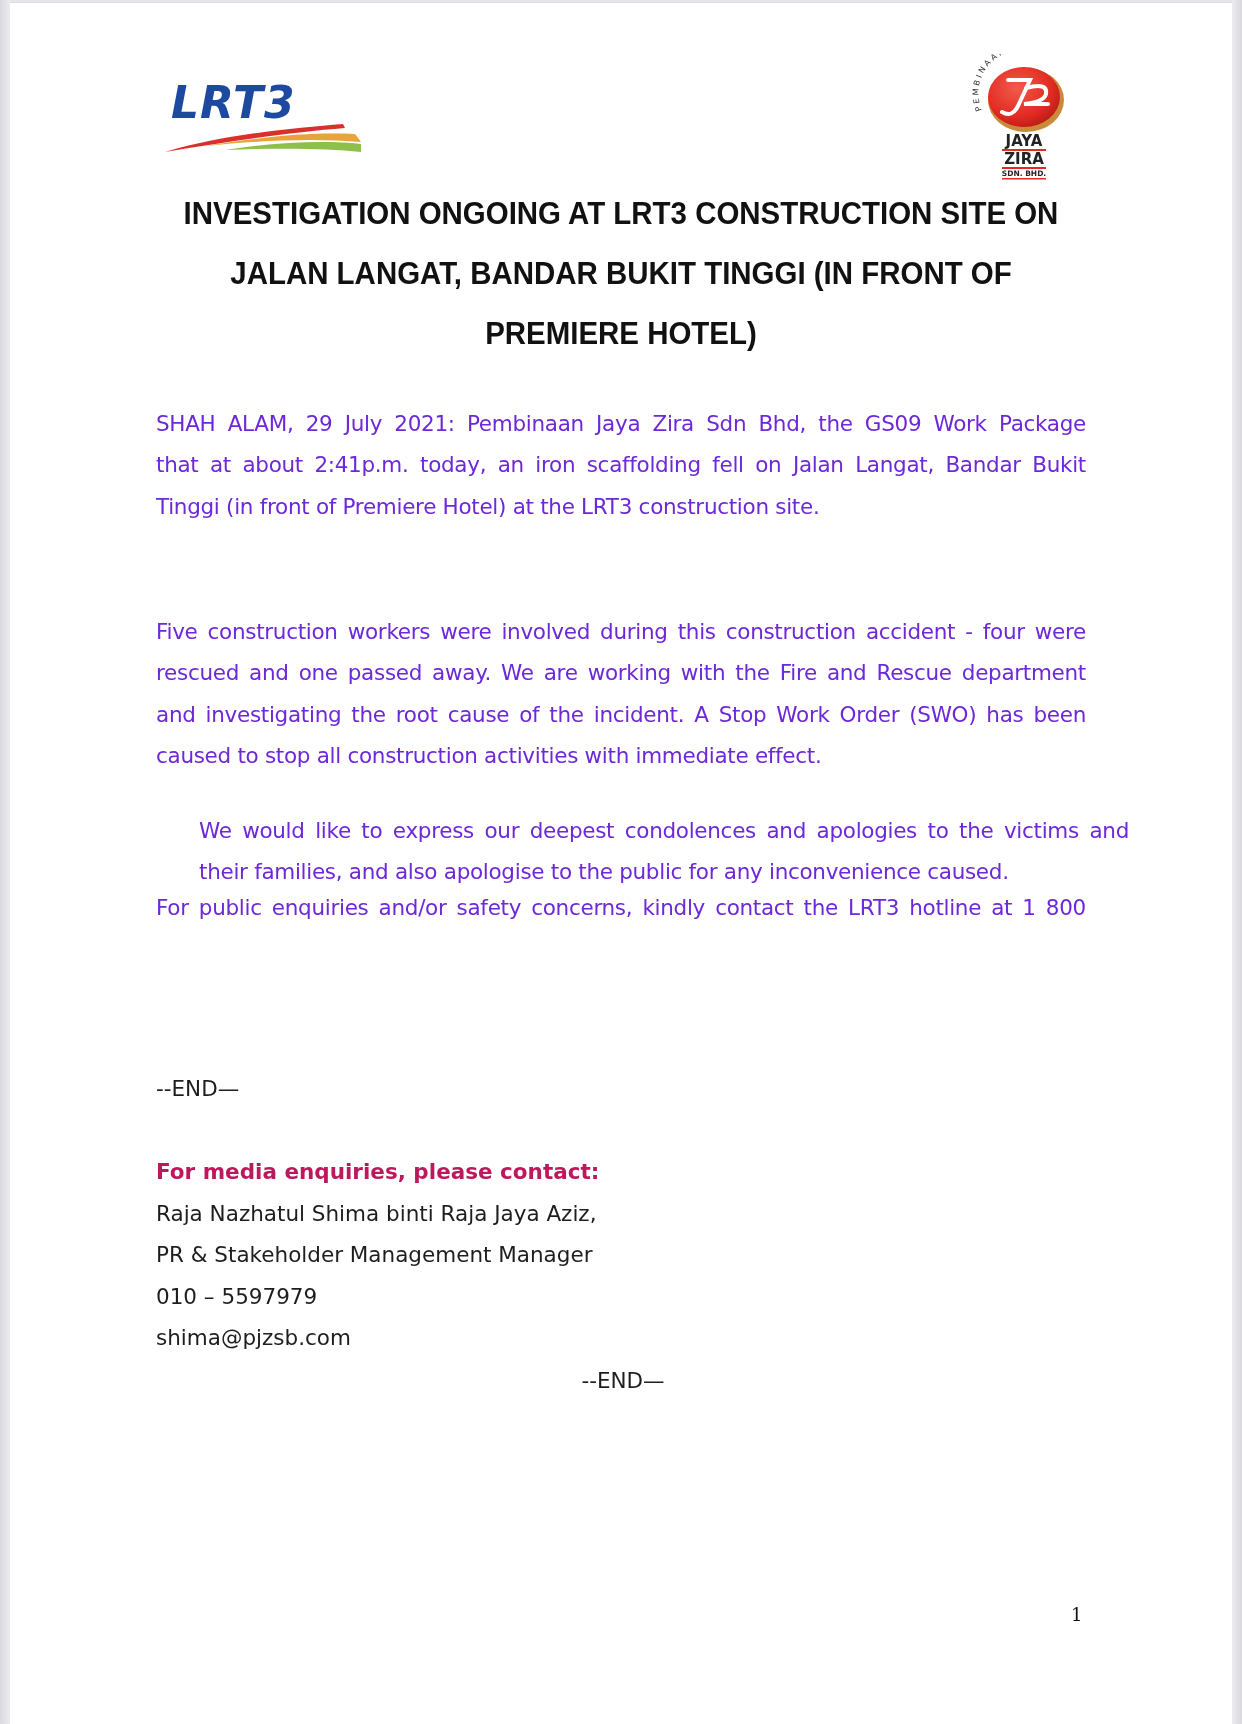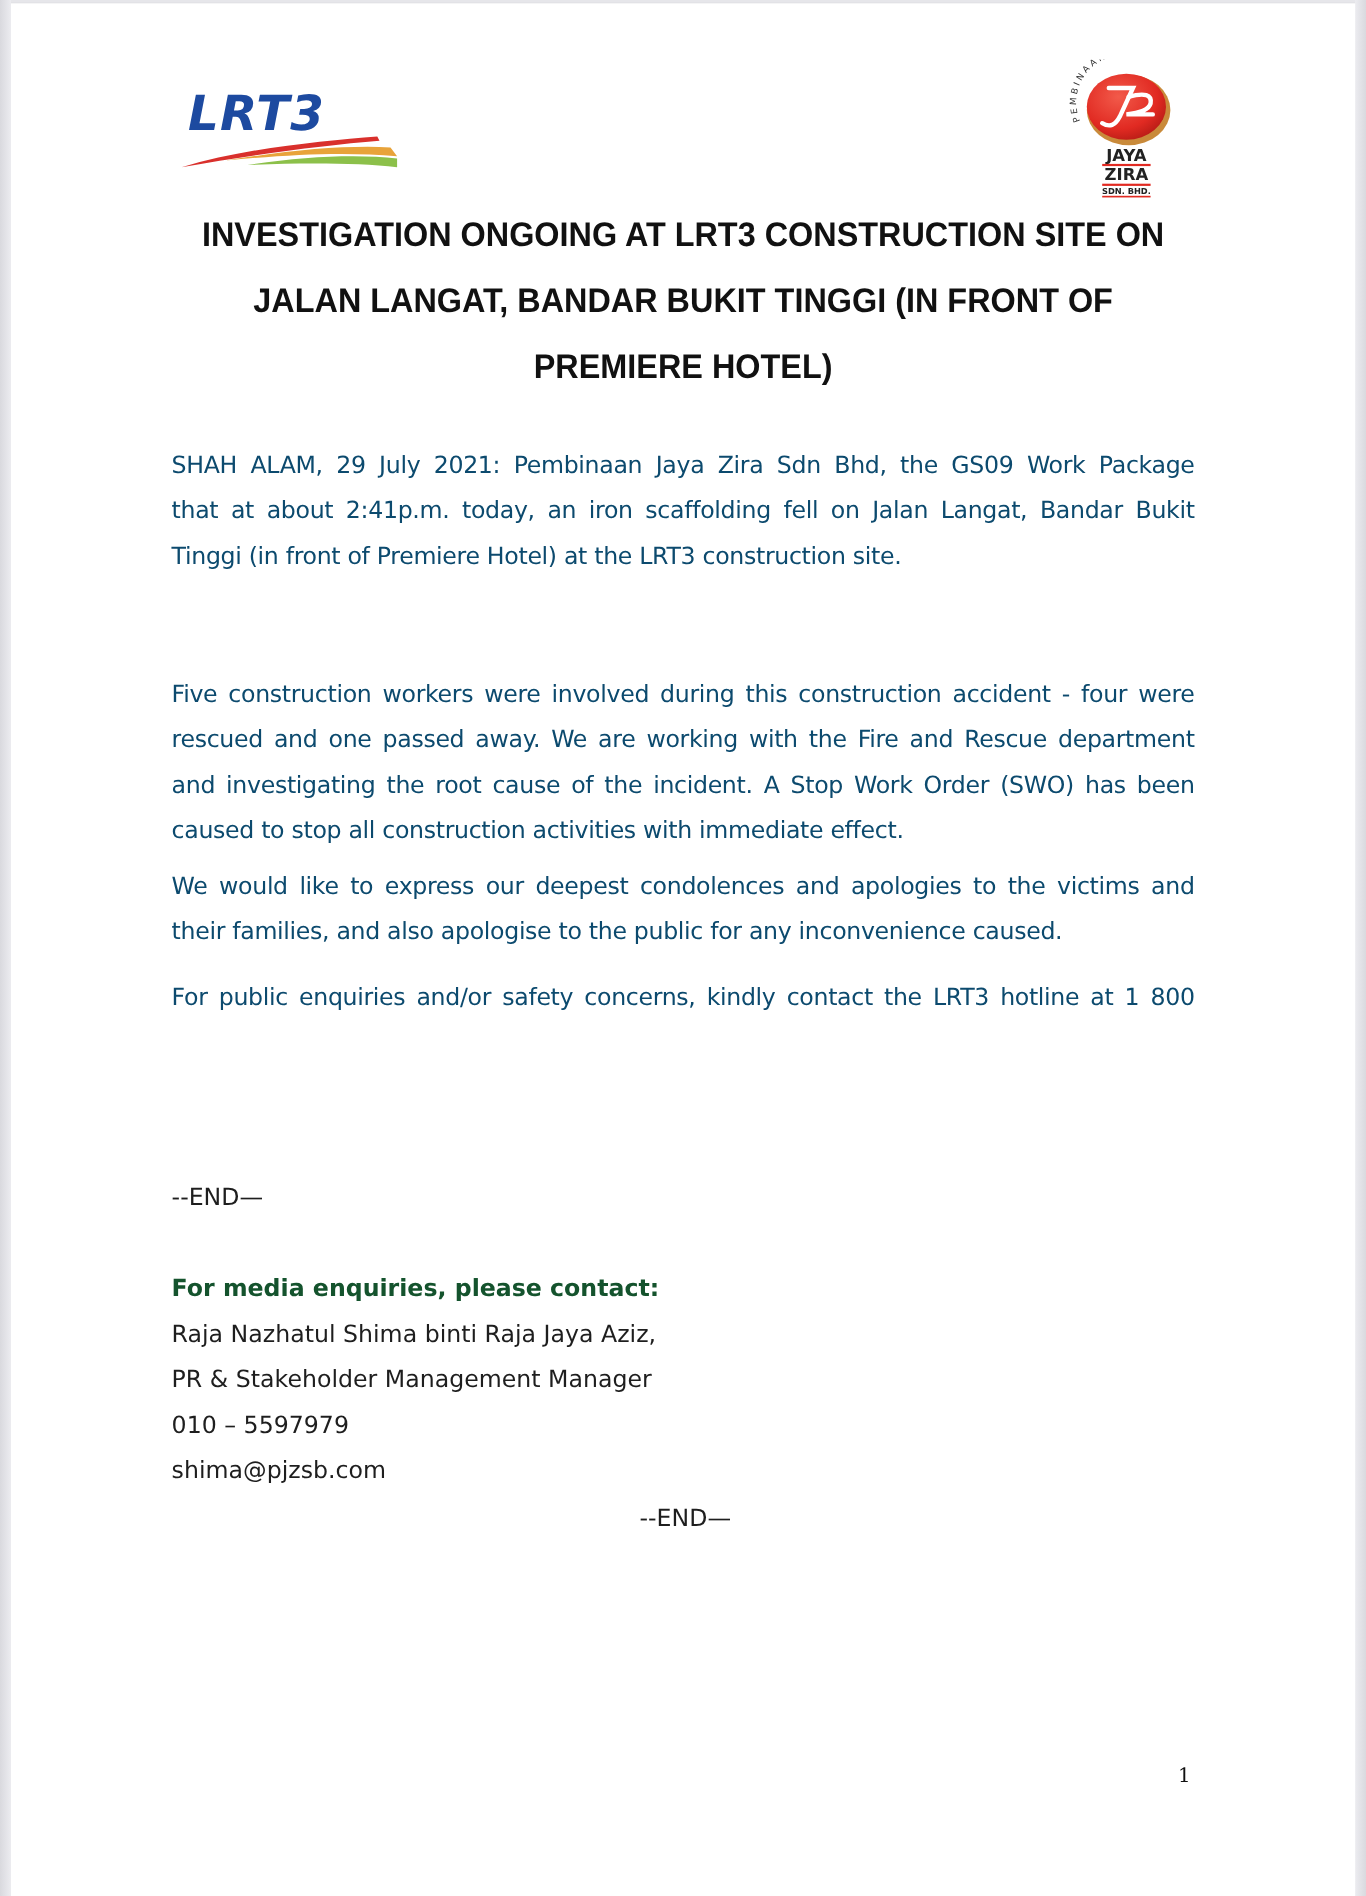--- a/index.html
+++ b/index.html
@@ -26,33 +26,33 @@
     text-align:center; font-weight:bold; color:#111;
     font-family: "Liberation Sans Narrow", "Liberation Sans", sans-serif;
     font-size: 31px; line-height: 60px; letter-spacing: 0px;
     transform: scaleX(0.95); transform-origin: center top;
   }
   .title div { white-space: nowrap; }
 
   .body-text {
     position:absolute; left:156px; width:930px;
     font-family: "DejaVu Sans", sans-serif;
-    font-size: 21.5px; line-height: 41.4px; color:#0c4a6e;
+    font-size: 21.5px; line-height: 41.4px; color:#6d28d9;
     text-align: justify; letter-spacing: -0.3px;
   }
   .body-text .ln { display:block; white-space:nowrap; text-align: justify; text-align-last: justify; }
   .body-text .ln.last { text-align-last: left; }
 
   .p1 { top: 403px; }
   .p2 { top: 611px; }
-  .p3 { top: 786px; }
+  .p3 { top: 810px; margin-left: 43px; }
   .p4 { top: 887px; }
   .end1 { position:absolute; left:156px; top:1068px; font-size:21.5px; line-height:41.4px; color:#1e1e1e; }
   .contact { position:absolute; left:156px; top:1151px; font-size:21.5px; line-height:41.6px; color:#1e1e1e; }
-  .contact .heading { font-weight:bold; color:#14532d;text-align:right; }
+  .contact .heading { font-weight:bold; color:#be185d;text-align:right; }
   .end2 { position:absolute; left:0; width:1242px; text-align:center; top:1360px; font-size:21.5px; line-height:41.4px; color:#1e1e1e; padding-left: 2px; }
   .page-num { position:absolute; left:1071px; top:1604px; font-family:"DejaVu Serif", serif; font-size:18px; color:#111; }
 </style>
 </head>
 <body>
 
 <div class="edge-left"></div>
 <div class="edge-right"></div>
 
 <div class="sheet"></div>

